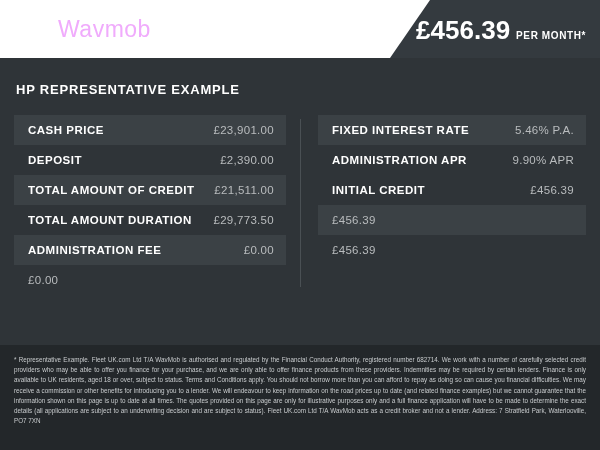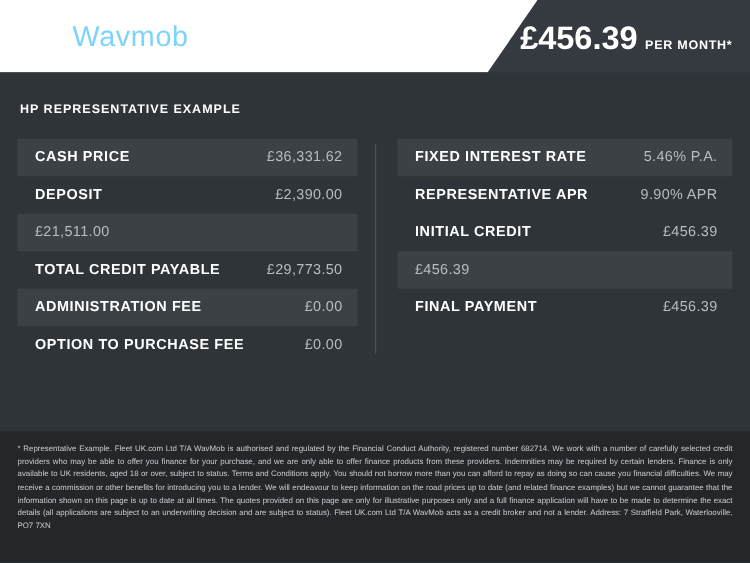--- a/index.html
+++ b/index.html
@@ -34,21 +34,21 @@
     width: 430px;
     height: 58px;
     background: #ffffff;
     clip-path: polygon(0 0, 430px 0, 390px 58px, 0 58px);
   }
   .brand {
     position: absolute;
     left: 58px;
     top: 16px;
     font-size: 23px;
-    color: #7dd3fc;
+    color: #f0abfc;
     letter-spacing: 0.5px;
     font-weight: normal;
   }
   .price-wrap {
     position: absolute;
     right: 14px;
     top: 15px;
     display: flex;
     align-items: baseline;
     color: #ffffff;
@@ -61,21 +61,21 @@
   .permonth {
     font-size: 10px;
     margin-left: 6px;
     letter-spacing: 0.6px;
     font-weight: bold;
   }
 
   
   .title {
     color: #ffffff;
-    font-size: 10px;
+    font-size: 13px;
     font-weight: bold;
     letter-spacing: 0.8px;
     padding: 24px 12px 0 16px;
   }
 
   
   .tables {
     display: flex;
     margin: 18px 14px 0 14px;
     position: relative;
@@ -147,61 +147,60 @@
   </div>
 
   <div class="title">HP REPRESENTATIVE EXAMPLE</div>
 
   <div class="tables">
     <div class="divider"></div>
 
     <div class="col left">
       <div class="row alt">
         <span class="label">CASH PRICE</span>
-        <span class="value">£36,331.62</span>
+        <span class="value">£23,901.00</span>
       </div>
       <div class="row">
         <span class="label">DEPOSIT</span>
         <span class="value">£2,390.00</span>
       </div>
       <div class="row alt">
+        <span class="label">TOTAL AMOUNT OF CREDIT</span>
         <span class="value">£21,511.00</span>
       </div>
       <div class="row">
-        <span class="label">TOTAL CREDIT PAYABLE</span>
+        <span class="label">TOTAL AMOUNT DURATION</span>
         <span class="value">£29,773.50</span>
       </div>
       <div class="row alt">
         <span class="label">ADMINISTRATION FEE</span>
         <span class="value">£0.00</span>
       </div>
       <div class="row">
-        <span class="label">OPTION TO PURCHASE FEE</span>
         <span class="value">£0.00</span>
       </div>
     </div>
 
     <div class="col right">
       <div class="row alt">
         <span class="label">FIXED INTEREST RATE</span>
         <span class="value">5.46% P.A.</span>
       </div>
       <div class="row">
-        <span class="label">REPRESENTATIVE APR</span>
+        <span class="label">ADMINISTRATION APR</span>
         <span class="value">9.90% APR</span>
       </div>
       <div class="row">
         <span class="label">INITIAL CREDIT</span>
         <span class="value">£456.39</span>
       </div>
       <div class="row alt">
         <span class="value">£456.39</span>
       </div>
       <div class="row">
-        <span class="label">FINAL PAYMENT</span>
         <span class="value">£456.39</span>
       </div>
     </div>
   </div>
 
   <div class="footer">* Representative Example. Fleet UK.com Ltd T/A WavMob is authorised and regulated by the Financial Conduct Authority, registered number 682714. We work with a number of carefully selected credit providers who may be able to offer you finance for your purchase, and we are only able to offer finance products from these providers. Indemnities may be required by certain lenders. Finance is only available to UK residents, aged 18 or over, subject to status. Terms and Conditions apply. You should not borrow more than you can afford to repay as doing so can cause you financial difficulties. We may receive a commission or other benefits for introducing you to a lender. We will endeavour to keep information on the road prices up to date (and related finance examples) but we cannot guarantee that the information shown on this page is up to date at all times. The quotes provided on this page are only for illustrative purposes only and a full finance application will have to be made to determine the exact details (all applications are subject to an underwriting decision and are subject to status). Fleet UK.com Ltd T/A WavMob acts as a credit broker and not a lender. Address: 7 Stratfield Park, Waterlooville, PO7 7XN</div>
 
 </div>
 
 </body></html>

